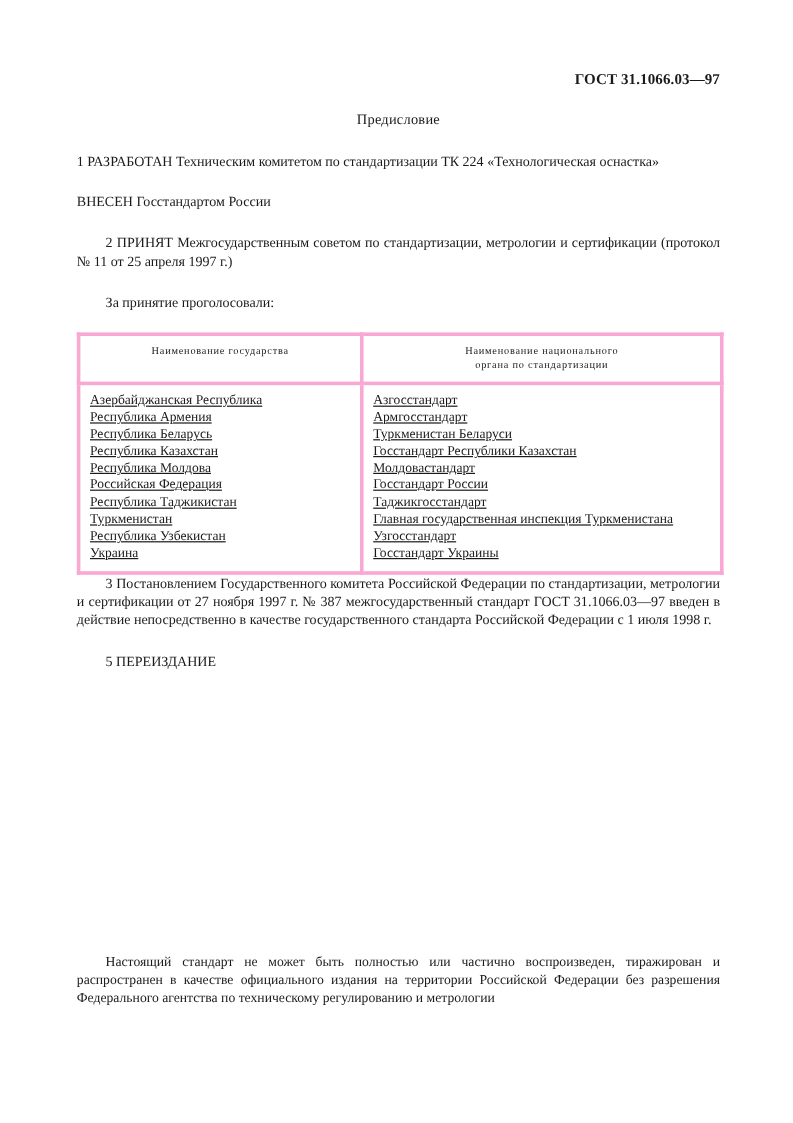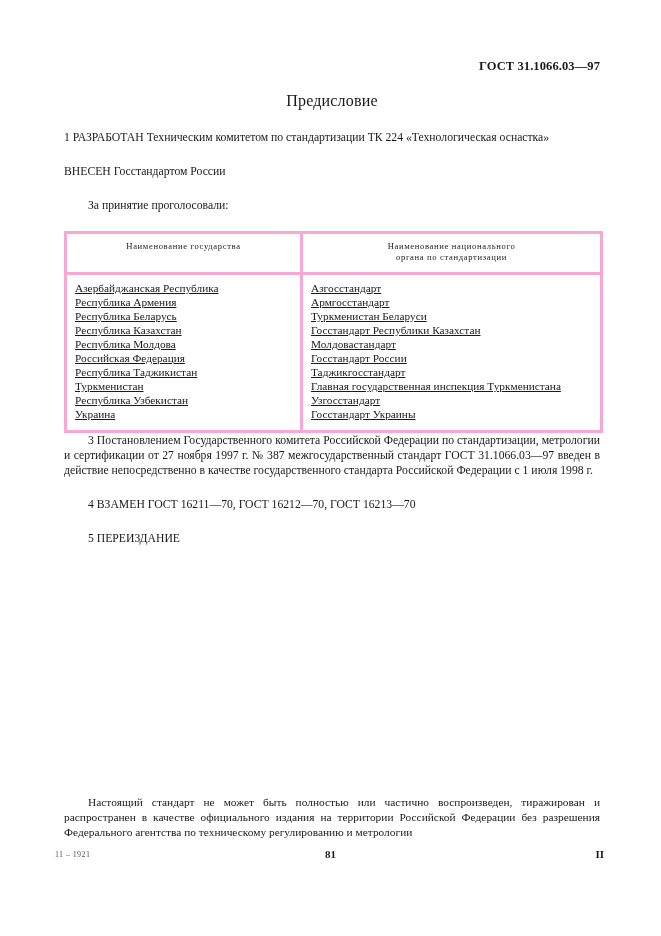--- a/index.html
+++ b/index.html
@@ -39,21 +39,21 @@
   
   .content {
     position: absolute;
     left: 64px;
     top: 92px;
     width: 536px;
   }
 
   .sec-title {
     text-align: center;
-    font-size: 16px;
+    font-size: 12px;
     margin: 0 0 20px 0;
     letter-spacing: 0.2px;
   }
 
   p.para {
     margin: 0 0 19px 0;
     font-size: 11.7px;
     line-height: 15.2px;
     text-align: justify;
     text-indent: 24px;
@@ -160,20 +160,21 @@
   <div class="running-head">ГОСТ 31.1066.03—97</div>
 
   <div class="content">
 
     <div class="sec-title">Предисловие</div>
 
     <p class="para noindent">1 РАЗРАБОТАН Техническим комитетом по стандартизации ТК 224 «Технологическая оснастка»</p>
 
     <p class="para noindent">ВНЕСЕН Госстандартом России</p>
 
+    <p class="para">2 ПРИНЯТ Межгосударственным советом по стандартизации, метрологии и сертификации (протокол № 11 от 25 апреля 1997 г.)</p>
 
     <p class="para tight">За принятие проголосовали:</p>
 
     <table class="vote-table">
       <colgroup>
         <col class="c1">
         <col class="c2">
       </colgroup>
       <thead>
         <tr>
@@ -213,27 +214,21 @@
               <li>Узгосстандарт</li>
               <li>Госстандарт  Украины</li>
             </ul>
           </td>
         </tr>
       </tbody>
     </table>
 
     <p class="para after-table">3 Постановлением Государственного комитета Российской Федерации по стандартизации, метрологии и сертификации от 27 ноября 1997 г. № 387 межгосударственный стандарт ГОСТ 31.1066.03—97 введен в действие непосредственно в качестве государственного стандарта Российской Федерации с 1 июля 1998 г.</p>
 
-    <p class="para">4 ВЗАМЕН ГОСТ 16211—70, ГОСТ 16212—70, ГОСТ 16213—70</p>
 
     <p class="para">5 ПЕРЕИЗДАНИЕ</p>
 
   </div>
 
   <div class="notice">Настоящий стандарт не может быть полностью или частично воспроизведен, тиражирован и распространен в качестве официального издания на территории Российской Федерации без разрешения Федерального агентства по техническому регулированию и метрологии</div>
 
-  <div class="footer">
-    <div class="footer-left">11 – 1921</div>
-    <div class="footer-center">81</div>
-    <div class="footer-right">II</div>
-  </div>
 
 </div>
 
 </body></html>

